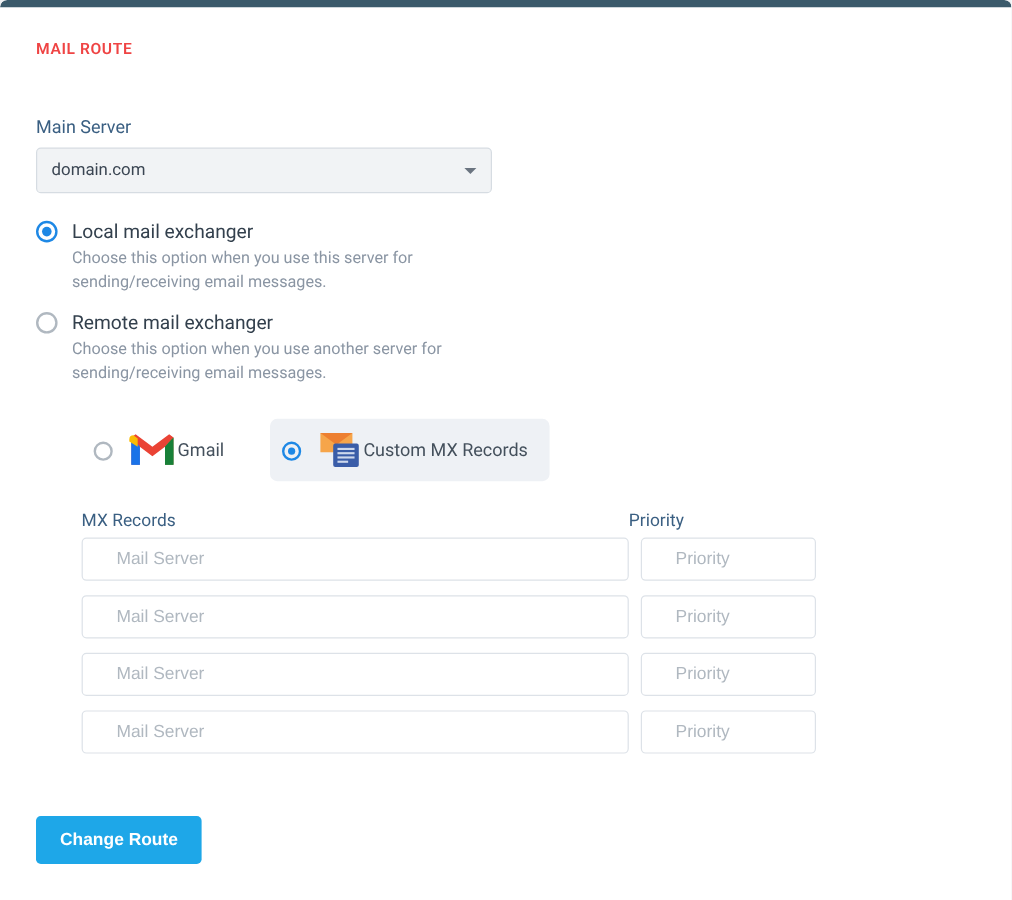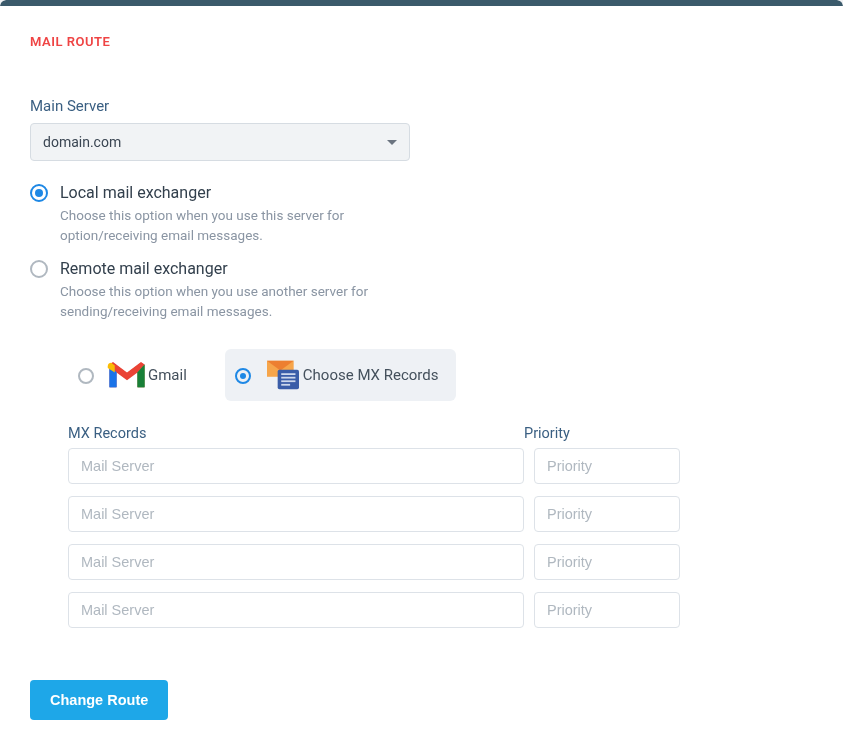--- a/index.html
+++ b/index.html
@@ -149,21 +149,21 @@
   }
   .mx-row {
     display: flex;
     gap: 10px;
     margin-bottom: 12px;
   }
   .input {
     height: 36px;
     border: 1px solid #dde2e8;
     border-radius: 4px;
-    padding: 0 12px;
+    padding: 0 28px;
     font-size: 14.5px;
     color: #4a5568;
     background: #fff;
     outline: none;
   }
   .input::placeholder { color: #b0b8c0; }
   .input.server { width: 456px; }
   .input.prio { width: 146px; }
 
   .btn-primary {
@@ -193,21 +193,21 @@
       <span>domain.com</span>
       <span class="chevron"></span>
     </div>
 
     <div class="radio-group">
 
       <div class="radio-row">
         <span class="radio checked"></span>
         <div class="radio-content">
           <div class="radio-title">Local mail exchanger</div>
-          <div class="radio-desc">Choose this option when you use this server for option/receiving email messages.</div>
+          <div class="radio-desc">Choose this option when you use this server for sending/receiving email messages.</div>
         </div>
       </div>
 
       <div class="radio-row">
         <span class="radio"></span>
         <div class="radio-content">
           <div class="radio-title">Remote mail exchanger</div>
           <div class="radio-desc">Choose this option when you use another server for sending/receiving email messages.</div>
         </div>
       </div>
@@ -235,21 +235,21 @@
         <span class="radio small checked"></span>
         <svg class="icon-custom" viewBox="0 0 44 36">
           <path d="M4 2 L34 2 L34 20 L4 20 Z" fill="#f6a54a"></path>
           <path d="M4 2 L19 13 L34 2 Z" fill="#ed7f30"></path>
           <rect x="16" y="12" width="24" height="22" rx="2" fill="#3a5da8"></rect>
           <rect x="20" y="16" width="16" height="2" fill="#cdd8ec"></rect>
           <rect x="20" y="20" width="16" height="2" fill="#cdd8ec"></rect>
           <rect x="20" y="24" width="16" height="2" fill="#cdd8ec"></rect>
           <rect x="20" y="28" width="10" height="2" fill="#cdd8ec"></rect>
         </svg>
-        <span class="sub-option-label">Choose MX Records</span>
+        <span class="sub-option-label">Custom MX Records</span>
       </div>
 
     </div>
 
     <div class="mx-section">
       <div class="mx-headers">
         <div class="mx-h1">MX Records</div>
         <div class="mx-h2">Priority</div>
       </div>
 

